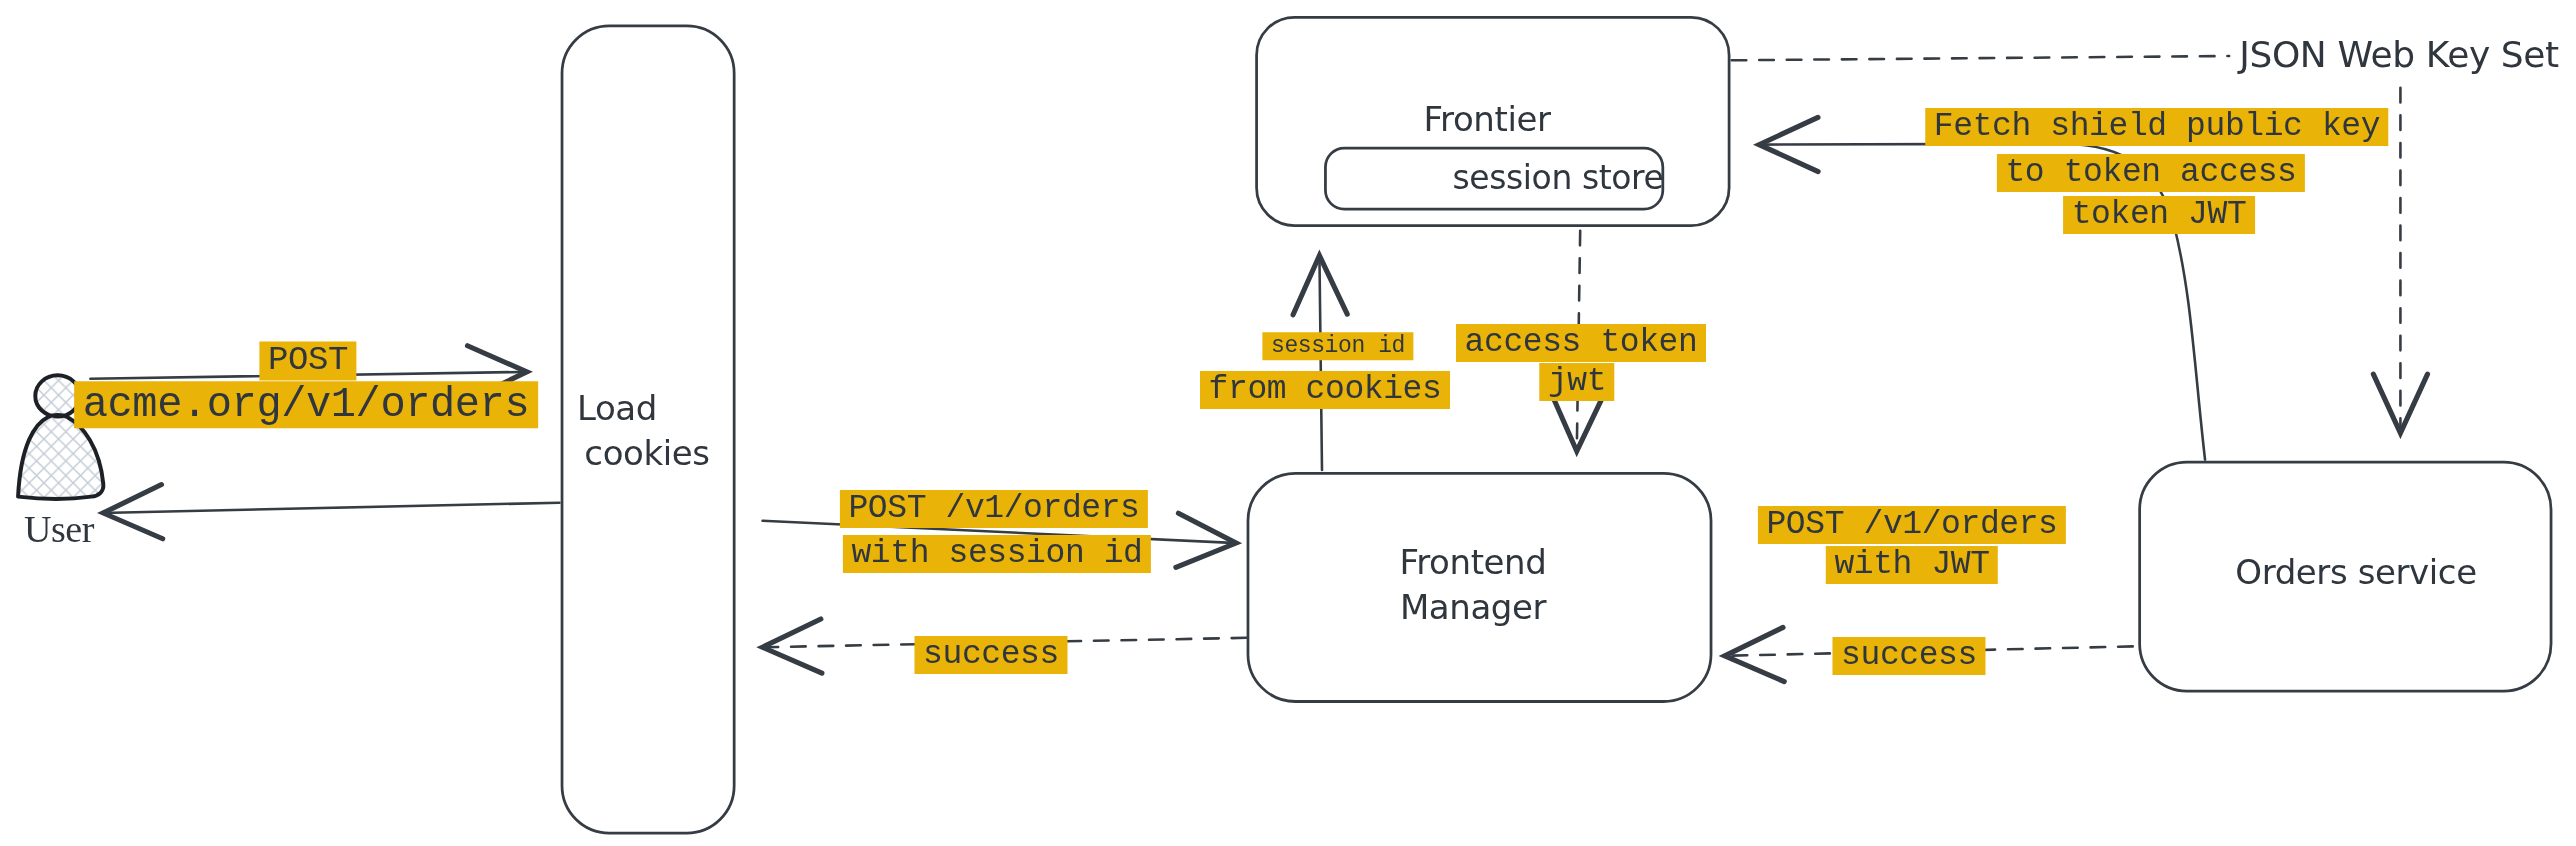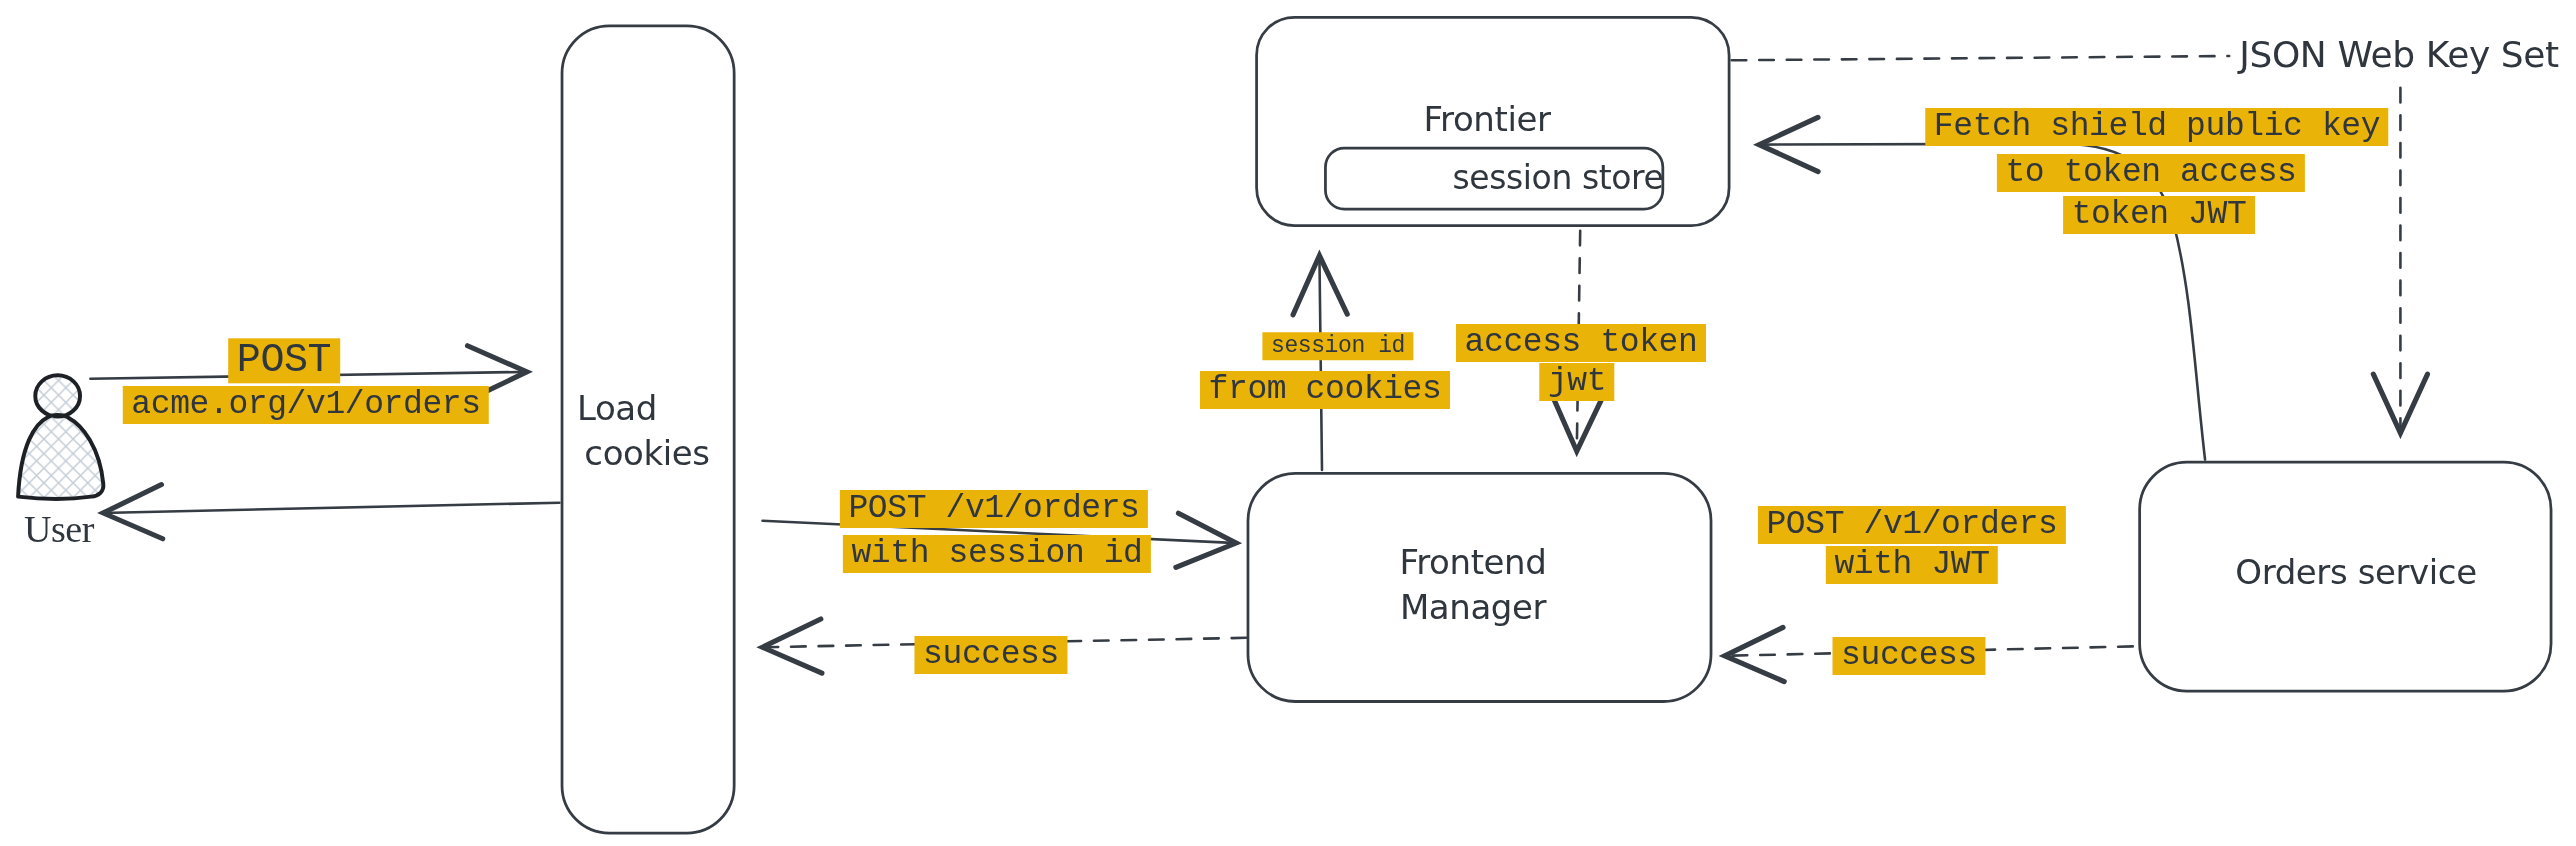--- a/index.html
+++ b/index.html
@@ -60,22 +60,22 @@
     <path class="edge dashed" d="M 1836 268 L 1832 526" marker-end="url(#arrow)"></path>
     <path class="edge dashed" d="M 2012 70 L 2590 65"></path>
     <path class="edge dashed" d="M 2789 102 L 2789 505" marker-end="url(#arrow)"></path>
     <path class="edge" d="M 2562 534 C 2550 430 2546 340 2526 262 C 2509 196 2468 168 2398 167 L 2042 168" marker-end="url(#arrow)"></path>
     <path class="edge dashed" d="M 2478 751 L 2002 762" marker-end="url(#arrow)"></path>
     <path class="edge dashed" d="M 1448 741 L 884 752" marker-end="url(#arrow)"></path>
   </svg>
 
   <div class="lbl" style="left:59px;top:530px;font-size:38px;font-family:Liberation Serif, serif;">User</div>
 
-  <div class="lbl bg" style="left:284px;top:361px;font-size:40px;">POST</div>
-  <div class="lbl bg" style="left:306px;top:405px;font-size:33px;">acme.org/v1/orders</div>
+  <div class="lbl bg" style="left:308px;top:361px;font-size:34px;">POST</div>
+  <div class="lbl bg" style="left:306px;top:405px;font-size:42px;">acme.org/v1/orders</div>
 
   <div class="lbl" style="left:617px;top:409px;font-size:34px;">Load</div>
   <div class="lbl" style="left:647px;top:454px;font-size:34px;">cookies</div>
 
   <div class="lbl bg" style="left:994px;top:509px;font-size:33px;">POST /v1/orders</div>
   <div class="lbl bg" style="left:997px;top:554px;font-size:33px;">with session id</div>
 
   <div class="lbl bg" style="left:1338px;top:346px;font-size:23px;">session id</div>
   <div class="lbl bg" style="left:1325px;top:390px;font-size:33px;">from cookies</div>
 

